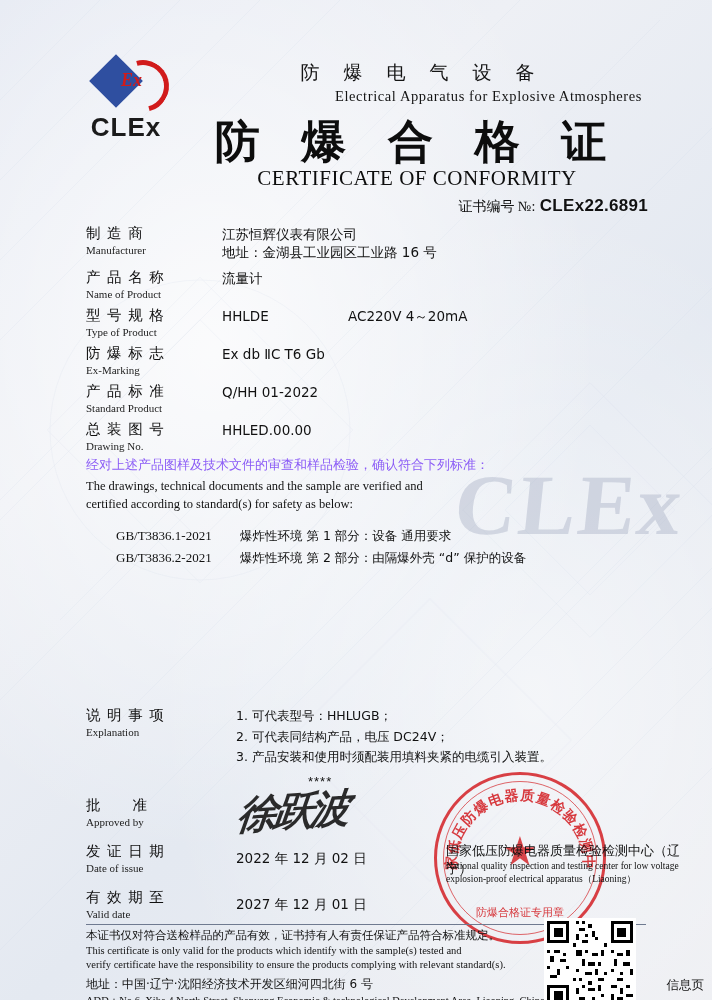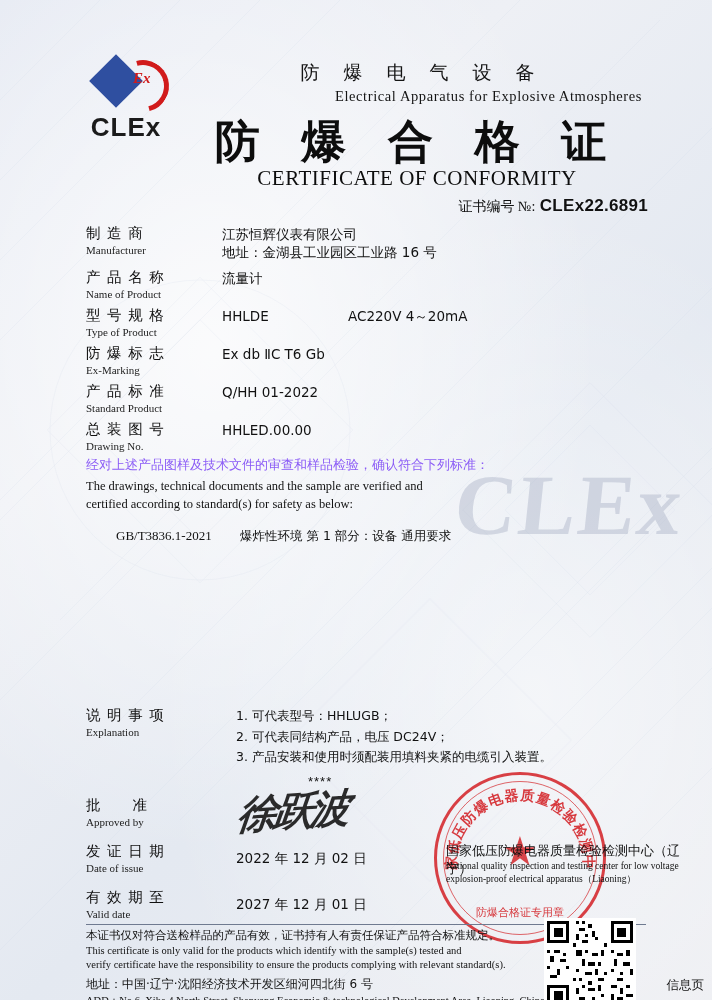--- a/index.html
+++ b/index.html
@@ -81,24 +81,24 @@
     width: 42px;
     height: 42px;
     border: 5px solid #d11b1b;
     border-radius: 50%;
     border-left-color: transparent;
     border-bottom-color: transparent;
     transform: rotate(30deg);
   }
   .logo-ex {
     position: absolute;
-    left: 44px;
+    left: 32px;
     top: 12px;
     color: #d11b1b;
-    font-size: 15px;
+    font-size: 18px;
     font-weight: bold;
     font-style: italic;
     font-family: "Liberation Serif", serif;
   }
   .logo-text {
     margin-top: 4px;
     font-size: 26px;
     font-weight: bold;
     letter-spacing: 1px;
     color: #1b1b1b;
@@ -556,20 +556,24 @@
     <div class="statement">
       <div class="st-cn">经对上述产品图样及技术文件的审查和样品检验，确认符合下列标准：</div>
       <div class="st-en">The drawings, technical documents and the sample are verified and</div>
       <div class="st-en" style="margin-top:0;">certified according to standard(s) for safety as below:</div>
     </div>
 
     <div class="standards">
       <div class="std-row">
         <span class="std-code">GB/T3836.1-2021</span>
         <span>爆炸性环境  第 1 部分：设备  通用要求</span>
+      </div>
+      <div class="std-row">
+        <span class="std-code">GB/T3836.2-2021</span>
+        <span>爆炸性环境  第 2 部分：由隔爆外壳 “d” 保护的设备</span>
       </div>
     </div>
 
     <div class="explain">
       <div class="ex-lbl">
         <span class="lbl-cn">说 明 事 项</span>
         <span class="lbl-en">Explanation</span>
       </div>
       <div class="ex-list">
         <div>1. 可代表型号：HHLUGB；</div>

